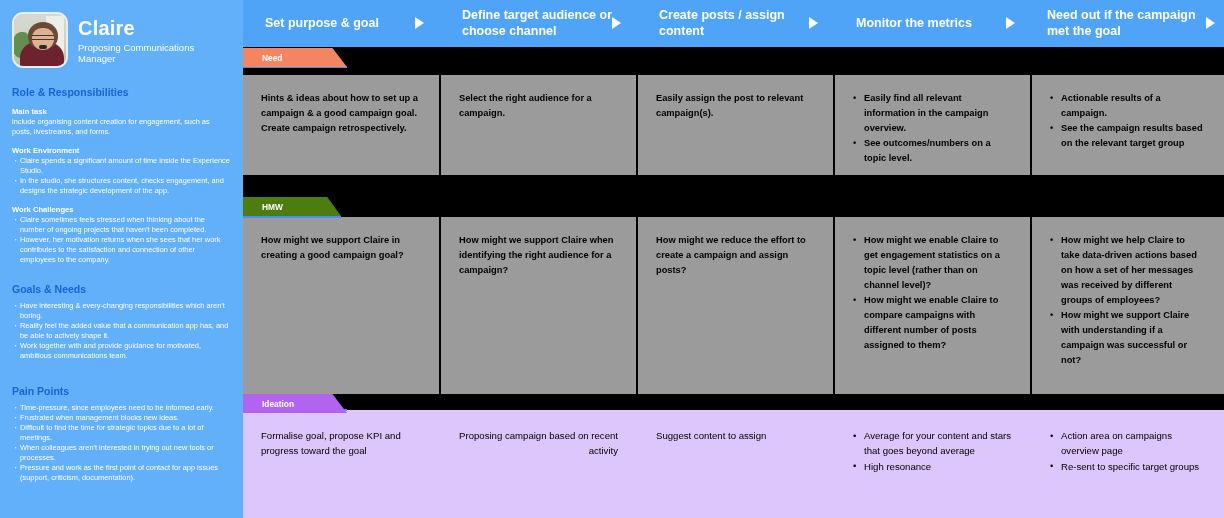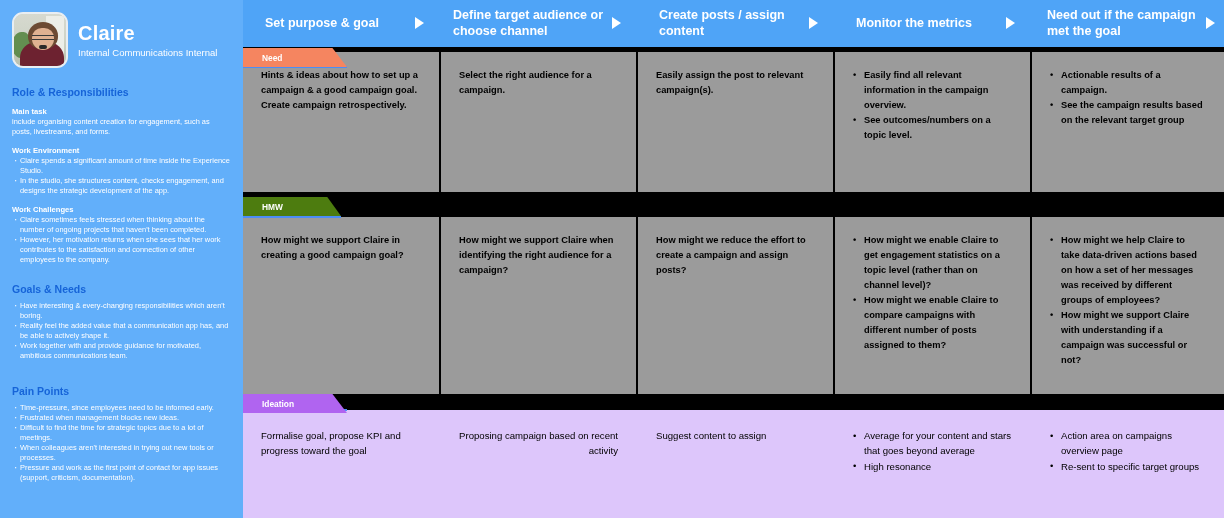--- a/index.html
+++ b/index.html
@@ -109,21 +109,21 @@
           <div class="plant"></div>
         <div class="body"></div>
           <div class="neck"></div>
         <div class="hair"></div>
           <div class="face"></div>
         <div class="glasses"></div>
           <div class="neckl"></div>
       </div>
       <div>
         <div class="persona-name">Claire</div>
-        <div class="persona-role">Internal Communications Internal</div>
+        <div class="persona-role">Proposing Communications Manager</div>
       </div>
     </div>
 
     <div class="sec-title">Role &amp; Responsibilities</div>
 
     <div class="sub-title">Main task</div>
     <div class="body-txt">include organising content creation for engagement, such as posts, livestreams, and forms.</div>
 
     <div class="sub-title">Work Environment</div>
     <ul class="sb">
@@ -155,21 +155,21 @@
   </aside>
 
   <section id="board">
 
     <div class="hdr-row">
       <div class="hdr-cell" style="left:0; width:197px; padding:0 22px;">
         <span class="t">Set purpose &amp; goal</span>
       </div>
       <div class="hdr-arrow" style="left:172px"></div>
 
-      <div class="hdr-cell" style="left:188px; width:197px; padding:0 22px;justify-content:flex-end;">
+      <div class="hdr-cell" style="left:197px; width:197px; padding:0 22px;justify-content:flex-end;">
         <span class="t">Define target audience or choose channel</span>
       </div>
       <div class="hdr-arrow" style="left:369px"></div>
 
       <div class="hdr-cell" style="left:394px; width:197px; padding:0 22px;">
         <span class="t">Create posts / assign content</span>
       </div>
       <div class="hdr-arrow" style="left:566px"></div>
 
       <div class="hdr-cell" style="left:591px; width:197px; padding:0 22px;">
@@ -187,21 +187,21 @@
       <div class="notch" style="left:190px;top:0;border-bottom:9px solid #000;"></div>
       <div class="notch" style="left:387px;top:0;border-bottom:9px solid #000;"></div>
       <div class="notch" style="left:584px;top:0;border-bottom:9px solid #000;"></div>
       <div class="notch" style="left:781px;top:0;border-bottom:9px solid #000;"></div>
       <div class="notch" style="left:190px;bottom:0;border-top:9px solid #000;"></div>
       <div class="notch" style="left:387px;bottom:0;border-top:9px solid #000;"></div>
       <div class="notch" style="left:584px;bottom:0;border-top:9px solid #000;"></div>
       <div class="notch" style="left:781px;bottom:0;border-top:9px solid #000;"></div>
     </div>
 
-    <div class="row need" style="top:52px;height:140px;text-decoration:underline;">
+    <div class="row need" style="top:75px;height:100px;text-decoration:underline;">
       <div class="vdiv" style="left:196px"></div>
       <div class="vdiv" style="left:393px"></div>
       <div class="vdiv" style="left:590px"></div>
       <div class="vdiv" style="left:787px"></div>
 
       <div class="cell" style="left:0;width:196px;">
         <div class="ctext">Hints &amp; ideas about how to set up a campaign &amp; a good campaign goal. Create campaign retrospectively.</div>
       </div>
       <div class="cell" style="left:198px;width:195px;">
         <div class="ctext">Select the right audience for a campaign.</div>

